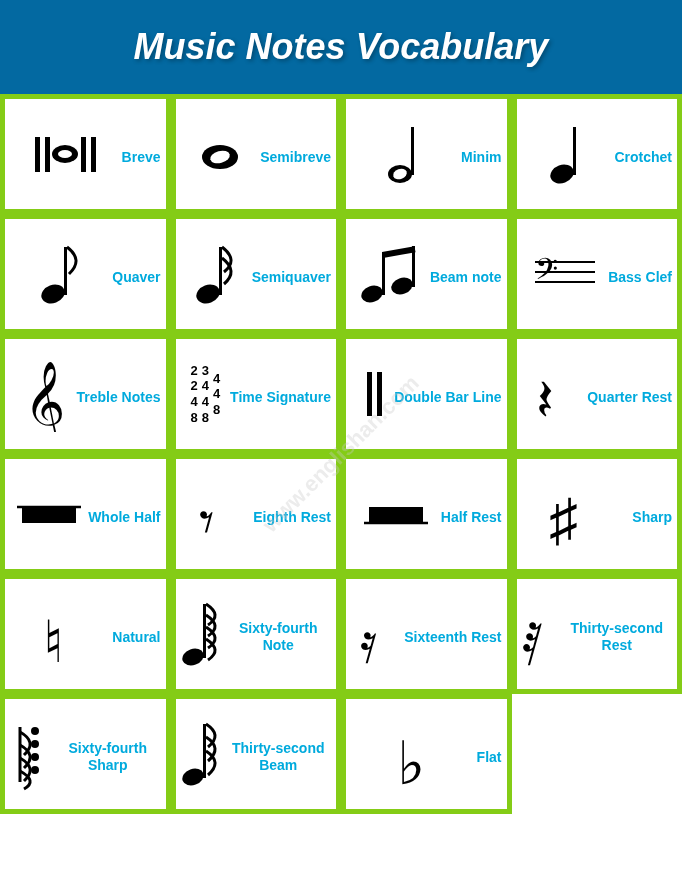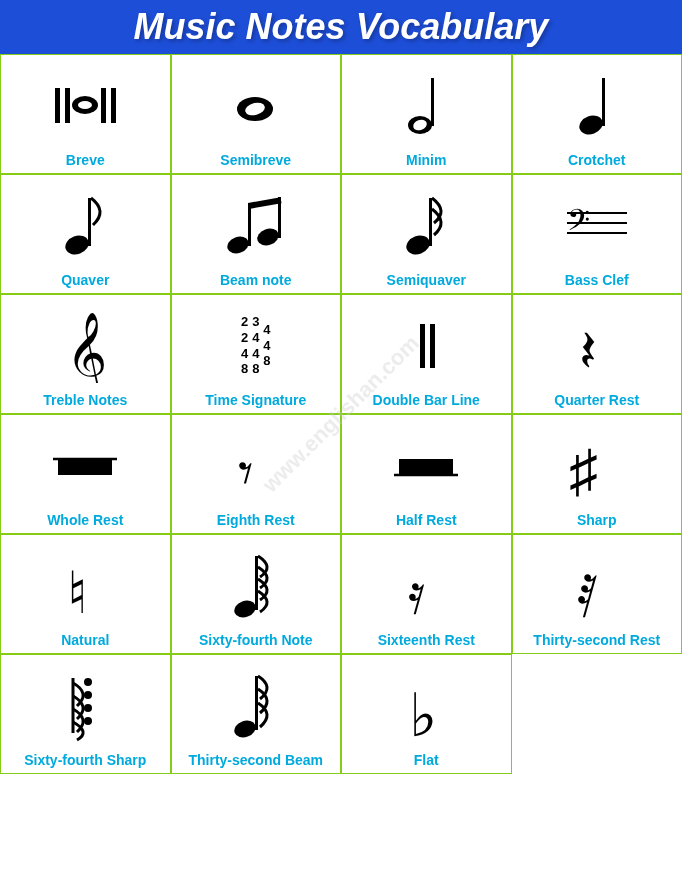--- a/index.html
+++ b/index.html
@@ -3,44 +3,44 @@
   <meta charset="utf-8">
   <style>
     * { box-sizing: border-box; margin: 0; padding: 0; }
     body {
       font-family: Arial, sans-serif;
       background: #fff;
       width: 682px;
       min-height: 874px;
     }
     .header {
-      background: #1d4ed8;
+      background: #0369a1;
       text-align: center;
-      padding: 6px 10px;
+      padding: 26px 10px;
     }
     .header h1 {
       color: #fff;
       font-size: 36px;
       font-weight: 900;
       font-style: italic;
       text-shadow: 2px 2px 4px rgba(0,0,0,0.3);
     }
     .grid {
       display: grid;
       grid-template-columns: repeat(4, 1fr);
       background: #fff;
       position: relative;
     }
     .cell {
       display: flex;
-      flex-direction: column;
+      flex-direction: row;
       align-items: center;
       justify-content: flex-end;
       padding: 10px 5px 4px;
-      border: 1px solid #84cc16;
+      border: 5px solid #84cc16;
       min-height: 120px;
     }
     .symbol {
       font-size: 52px;
       line-height: 1;
       margin-bottom: 6px;
       text-align: center;
       color: #000;
       flex: 1;
       display: flex;
@@ -146,43 +146,43 @@
         <rect x="25" y="5" width="3" height="48" fill="black"></rect>
 
         <path d="M28 5 Q45 18 30 32" stroke="black" stroke-width="3" fill="none"></path>
       </svg>
     </div>
     <div class="label">Quaver</div>
   </div>
 
   <div class="cell">
     <div class="symbol">
-      <svg width="60" height="65" viewBox="0 0 60 65">
-
-        <ellipse cx="12" cy="52" rx="11" ry="8" fill="black" transform="rotate(-20 12 52)"></ellipse>
-        <ellipse cx="42" cy="44" rx="11" ry="8" fill="black" transform="rotate(-20 42 44)"></ellipse>
-        <rect x="22" y="10" width="3" height="43" fill="black"></rect>
-        <rect x="52" y="4" width="3" height="41" fill="black"></rect>
-
-        <rect x="22" y="10" width="33" height="6" fill="black" transform="rotate(-10 22 10)"></rect>
-      </svg>
-    </div>
-    <div class="label">Beam note</div>
-  </div>
-
-  <div class="cell">
-    <div class="symbol">
       <svg width="45" height="65" viewBox="0 0 45 65">
         <ellipse cx="14" cy="52" rx="12" ry="9" fill="black" transform="rotate(-20 14 52)"></ellipse>
         <rect x="25" y="5" width="3" height="48" fill="black"></rect>
         <path d="M28 5 Q45 18 30 30" stroke="black" stroke-width="3" fill="none"></path>
         <path d="M28 16 Q45 29 30 42" stroke="black" stroke-width="3" fill="none"></path>
       </svg>
     </div>
     <div class="label">Semiquaver</div>
+  </div>
+
+  <div class="cell">
+    <div class="symbol">
+      <svg width="60" height="65" viewBox="0 0 60 65">
+
+        <ellipse cx="12" cy="52" rx="11" ry="8" fill="black" transform="rotate(-20 12 52)"></ellipse>
+        <ellipse cx="42" cy="44" rx="11" ry="8" fill="black" transform="rotate(-20 42 44)"></ellipse>
+        <rect x="22" y="10" width="3" height="43" fill="black"></rect>
+        <rect x="52" y="4" width="3" height="41" fill="black"></rect>
+
+        <rect x="22" y="10" width="33" height="6" fill="black" transform="rotate(-10 22 10)"></rect>
+      </svg>
+    </div>
+    <div class="label">Beam note</div>
   </div>
 
   <div class="cell">
     <div class="symbol">
       <svg width="70" height="55" viewBox="0 0 70 55">
 
         <line x1="5" y1="15" x2="65" y2="15" stroke="black" stroke-width="2"></line>
         <line x1="5" y1="25" x2="65" y2="25" stroke="black" stroke-width="2"></line>
         <line x1="5" y1="35" x2="65" y2="35" stroke="black" stroke-width="2"></line>
 
@@ -247,21 +247,21 @@
   </div>
 
   <div class="cell">
     <div class="symbol">
       <svg width="70" height="50" viewBox="0 0 70 50">
 
         <rect x="8" y="18" width="54" height="16" fill="black"></rect>
         <line x1="3" y1="18" x2="67" y2="18" stroke="black" stroke-width="2.5"></line>
       </svg>
     </div>
-    <div class="label">Whole Rest</div>
+    <div class="label">Whole Half</div>
   </div>
 
 
   <div class="cell">
     <div class="symbol">
       <svg width="40" height="65" viewBox="0 0 40 65">
         <text x="2" y="60" font-size="58" font-family="serif" fill="black">𝄾</text>
       </svg>
     </div>
     <div class="label">Eighth Rest</div>

